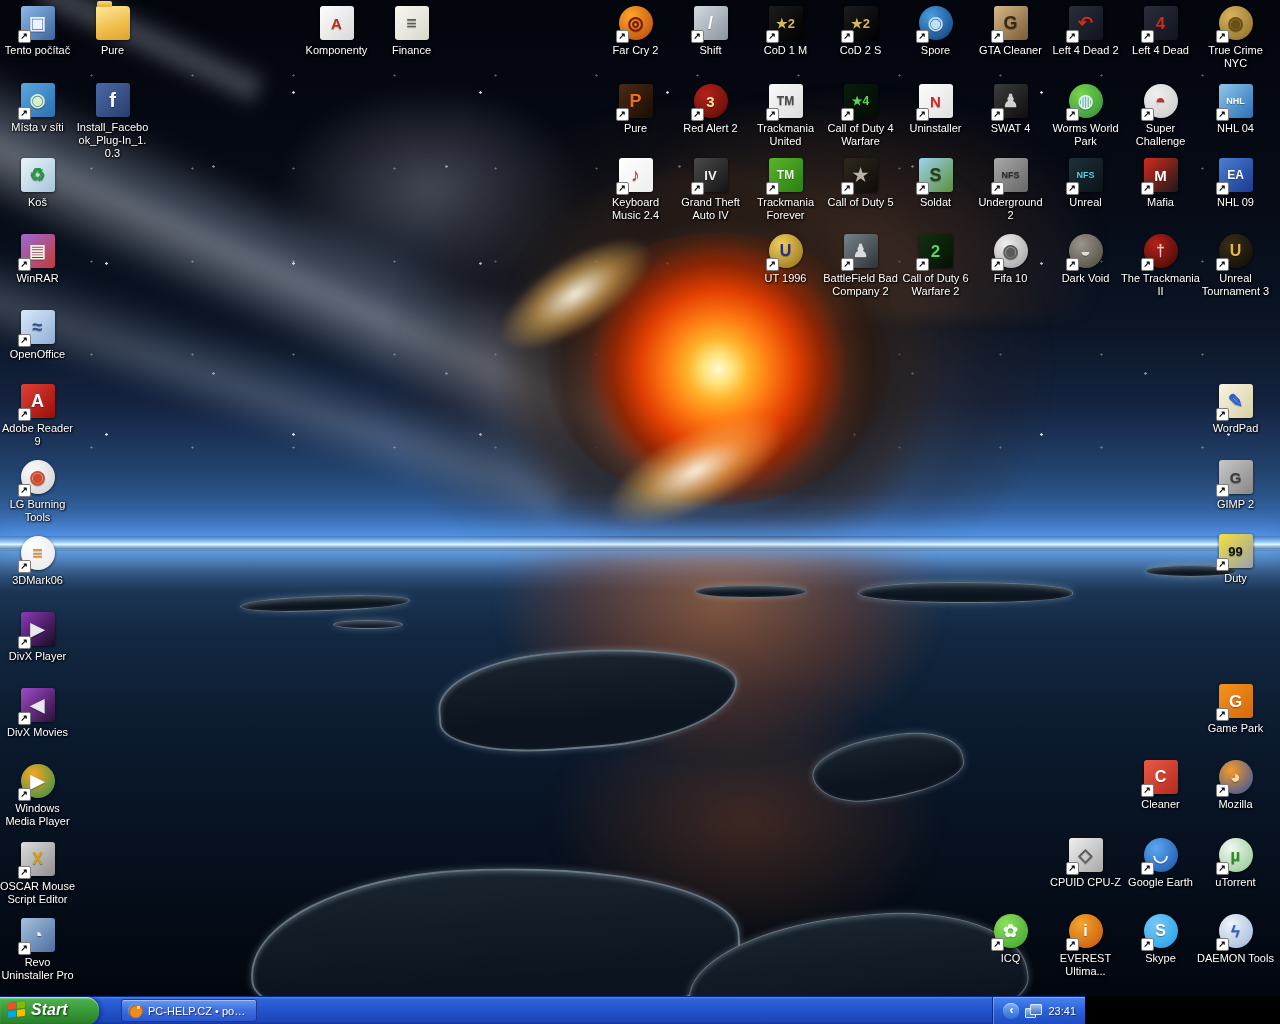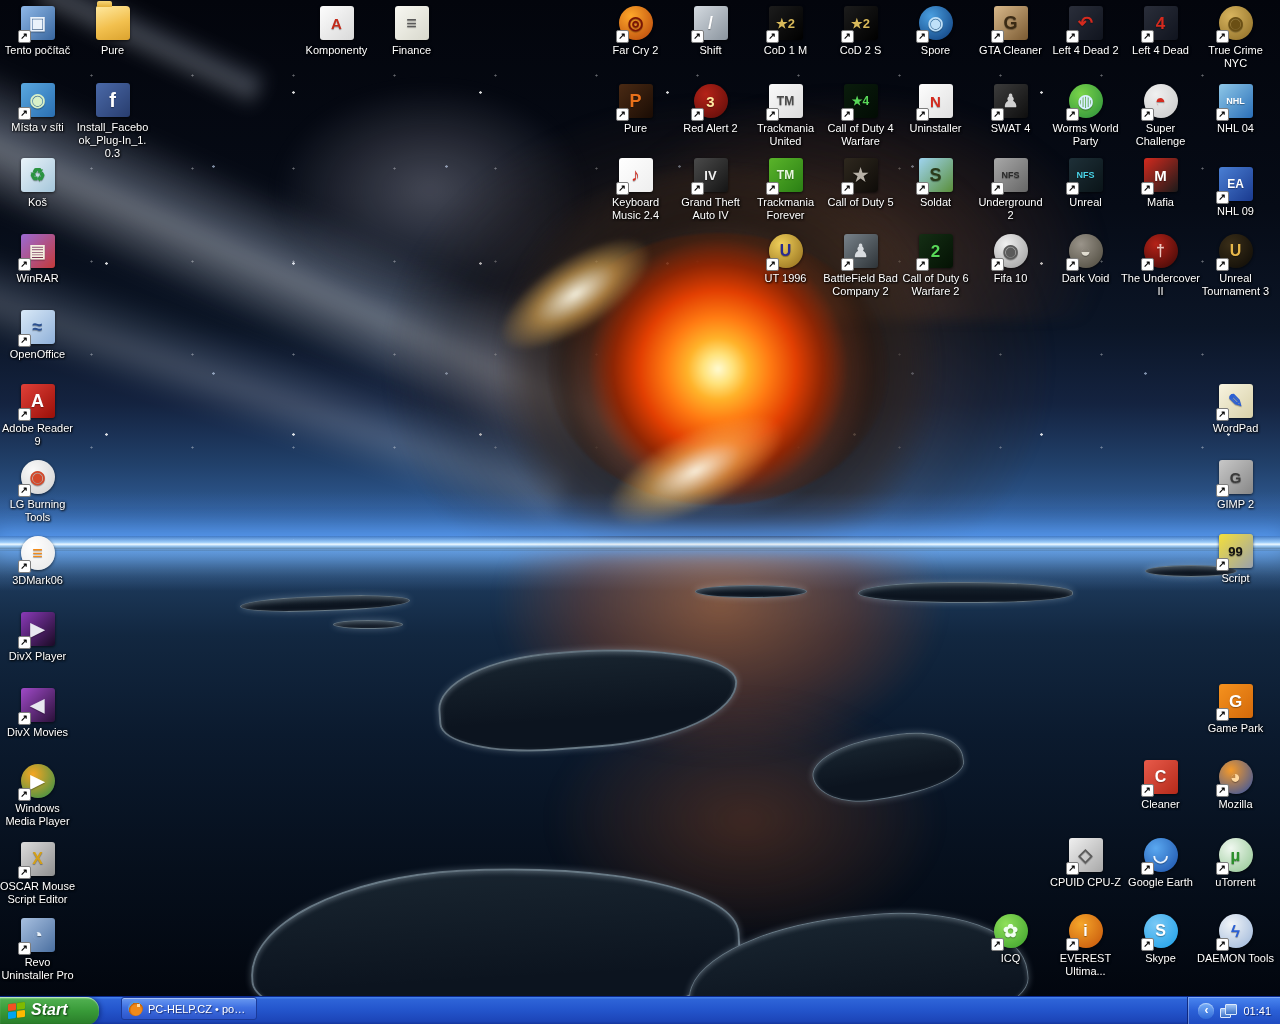--- a/index.html
+++ b/index.html
@@ -87,23 +87,23 @@
     border-radius:2px 4px 3px 3px; }
   .ico.folder::before { content:""; position:absolute; top:-5px; left:1px; width:15px; height:6px;
     background:linear-gradient(#f7d679, #e3af38); border-radius:2px 2px 0 0; }
   .sc { position:absolute; left:-3px; bottom:-3px; width:13px; height:13px; background:#fff;
     border:1px solid #7d7d7d; border-radius:2px; color:#000; font-size:9px; line-height:11px;
     font-weight:bold; text-align:center; }
   .desk-icon .label { display:block; width:85px; margin:4px 0 0 -5px; font-size:11px; color:#fff;
     line-height:13px; text-shadow:1px 1px 2px #000, 0 0 3px #000; white-space:pre-line; }
 
   
-  #taskbar { position:absolute; left:0; top:996px; width:1280px; height:28px;
+  #taskbar { position:absolute; left:0; top:996px; width:1085px; height:28px;
     background:linear-gradient(#4a86ee 0%, #2e64d8 9%, #2456cd 45%, #1c45b8 90%, #15379e 100%);
-    border-top:1px solid #0a2a8f; display:flex; align-items:flex-start; }
+    border-top:1px solid #0a2a8f; display:flex; align-items:center; }
   #start-btn { height:28px; width:99px; display:flex; align-items:center; gap:6px; padding:0 12px 2px 8px;
     border-radius:0 13px 13px 0; cursor:pointer;
     background:linear-gradient(#8cd98c 0%, #4eae4e 10%, #389a38 50%, #2b802b 92%, #236b23 100%);
     box-shadow:inset 0 1px 1px rgba(255,255,255,.5), 2px 0 4px rgba(0,20,80,.45); }
   #start-btn .start-label { color:#fff; font-size:16px; font-weight:bold; font-style:italic;
     text-shadow:1px 1px 2px #0a3a0a; }
   .winflag { display:inline-grid; grid-template-columns:8px 8px; grid-template-rows:7px 7px;
     gap:1px; transform:skewY(-7deg); }
   .winflag i { border-radius:1px; box-shadow:0 0 1px rgba(0,0,0,.4); }
   .winflag i:nth-child(1){background:#f25022;} .winflag i:nth-child(2){background:#7fba00;}
@@ -456,21 +456,21 @@
         <div class="label">SWAT 4</div>
       </div>
       <div class="desk-icon" style="left: 1048px; top: 84px;">
         <div class="ico-wrap">
           <div class="ico round" style="background: radial-gradient(circle at 35% 30%, rgb(122, 212, 74), rgb(42, 143, 58));">
             <span class="glyph" style="color: rgb(216, 240, 255);">◍</span>
           </div>
           <span class="sc">↗</span>
         </div>
         <div class="label">Worms World
-Party</div>
+Park</div>
       </div>
       <div class="desk-icon" style="left: 1123px; top: 84px;">
         <div class="ico-wrap">
           <div class="ico round" style="background: radial-gradient(circle at 35% 30%, rgb(240, 240, 240), rgb(200, 200, 200));">
             <span class="glyph" style="color: rgb(212, 42, 30);">◓</span>
           </div>
           <span class="sc">↗</span>
         </div>
         <div class="label">Super
 Challenge</div>
@@ -553,21 +553,21 @@
       </div>
       <div class="desk-icon" style="left: 1123px; top: 158px;">
         <div class="ico-wrap">
           <div class="ico" style="background: linear-gradient(135deg, rgb(212, 42, 30), rgb(26, 26, 26));">
             <span class="glyph" style="color: rgb(255, 255, 255); font-size: 15px;">M</span>
           </div>
           <span class="sc">↗</span>
         </div>
         <div class="label">Mafia</div>
       </div>
-      <div class="desk-icon" style="left: 1198px; top: 167px;">
+      <div class="desk-icon" style="left: 1198px; top: 158px;">
         <div class="ico-wrap">
           <div class="ico" style="background: linear-gradient(135deg, rgb(74, 127, 212), rgb(26, 58, 143));">
             <span class="glyph" style="color: rgb(255, 255, 255); font-size: 12px;">EA</span>
           </div>
           <span class="sc">↗</span>
         </div>
         <div class="label">NHL 09</div>
       </div>
       <div class="desk-icon" style="left: 748px; top: 234px;">
         <div class="ico-wrap">
@@ -616,21 +616,21 @@
         </div>
         <div class="label">Dark Void</div>
       </div>
       <div class="desk-icon" style="left: 1123px; top: 234px;">
         <div class="ico-wrap">
           <div class="ico round" style="background: radial-gradient(circle at 35% 30%, rgb(180, 34, 24), rgb(58, 8, 6));">
             <span class="glyph" style="color: rgb(240, 200, 192); font-size: 16px;">†</span>
           </div>
           <span class="sc">↗</span>
         </div>
-        <div class="label">The Undercover
+        <div class="label">The Trackmania
 II</div>
       </div>
       <div class="desk-icon" style="left: 1198px; top: 234px;">
         <div class="ico-wrap">
           <div class="ico round" style="background: radial-gradient(circle at 35% 30%, rgb(58, 46, 24), rgb(12, 10, 6));">
             <span class="glyph" style="color: rgb(232, 184, 74); font-size: 16px;">U</span>
           </div>
           <span class="sc">↗</span>
         </div>
         <div class="label">Unreal
@@ -654,21 +654,21 @@
         </div>
         <div class="label">GIMP 2</div>
       </div>
       <div class="desk-icon" style="left: 1198px; top: 534px;">
         <div class="ico-wrap">
           <div class="ico" style="background: linear-gradient(135deg, rgb(245, 224, 58), rgb(154, 161, 172));">
             <span class="glyph" style="color: rgb(17, 17, 17); font-size: 13px;">99</span>
           </div>
           <span class="sc">↗</span>
         </div>
-        <div class="label">Script</div>
+        <div class="label">Duty</div>
       </div>
       <div class="desk-icon" style="left: 1198px; top: 684px;">
         <div class="ico-wrap">
           <div class="ico" style="background: linear-gradient(135deg, rgb(245, 146, 30), rgb(212, 105, 10));">
             <span class="glyph" style="color: rgb(255, 255, 255); font-size: 17px;">G</span>
           </div>
           <span class="sc">↗</span>
         </div>
         <div class="label">Game Park</div>
       </div>
@@ -767,15 +767,15 @@
       </span>
     <span class="start-label">Start</span>
   </div>
   <div id="task-btn">
     <span class="ff-icon"></span>
     <span class="task-label">PC-HELP.CZ • počítač...</span>
   </div>
   <div id="tray">
     <div id="chevron">‹</div>
     <div id="net-icon"></div>
-    <div id="clock">01:41</div>
+    <div id="clock">23:41</div>
   </div>
 </div>
 
 </body></html>

